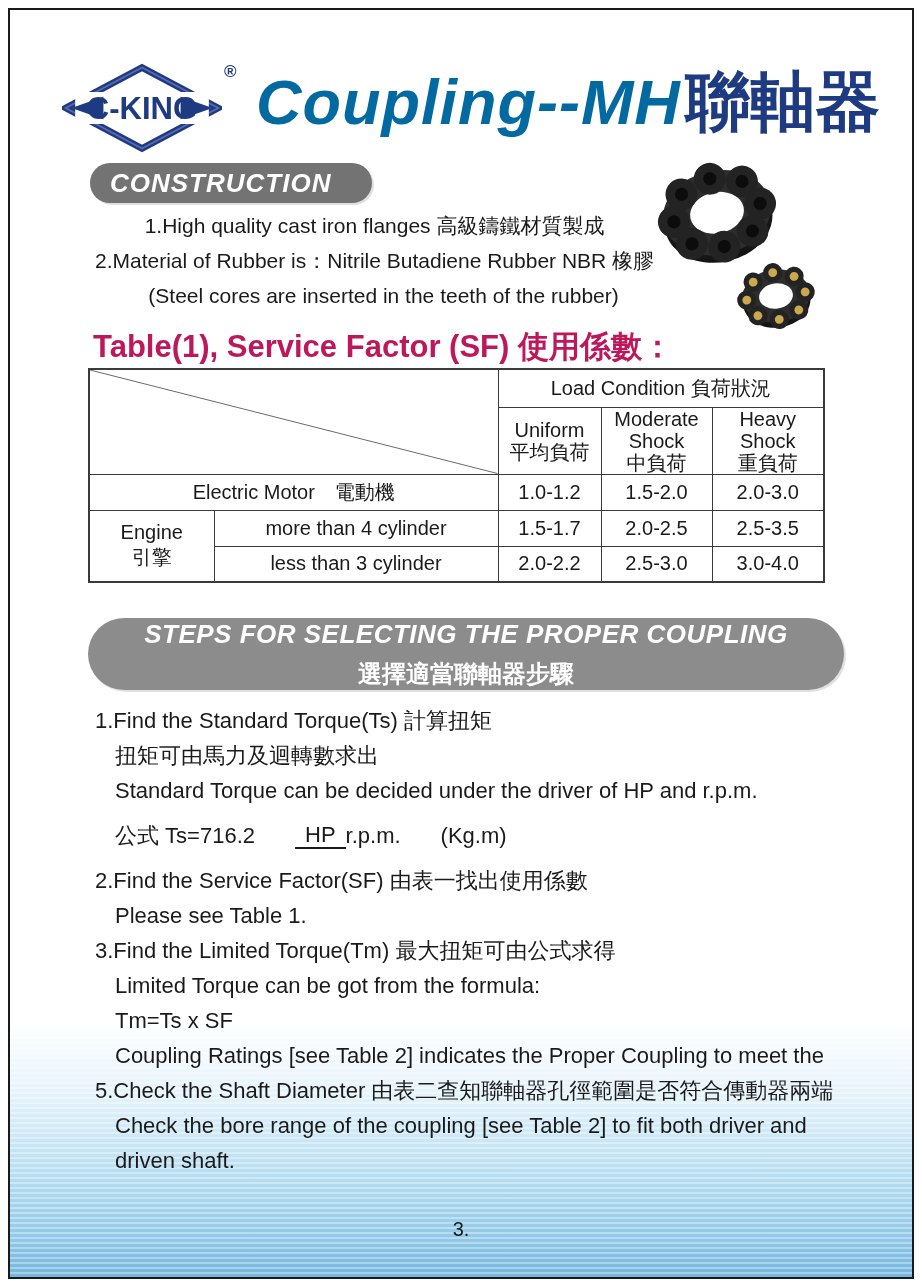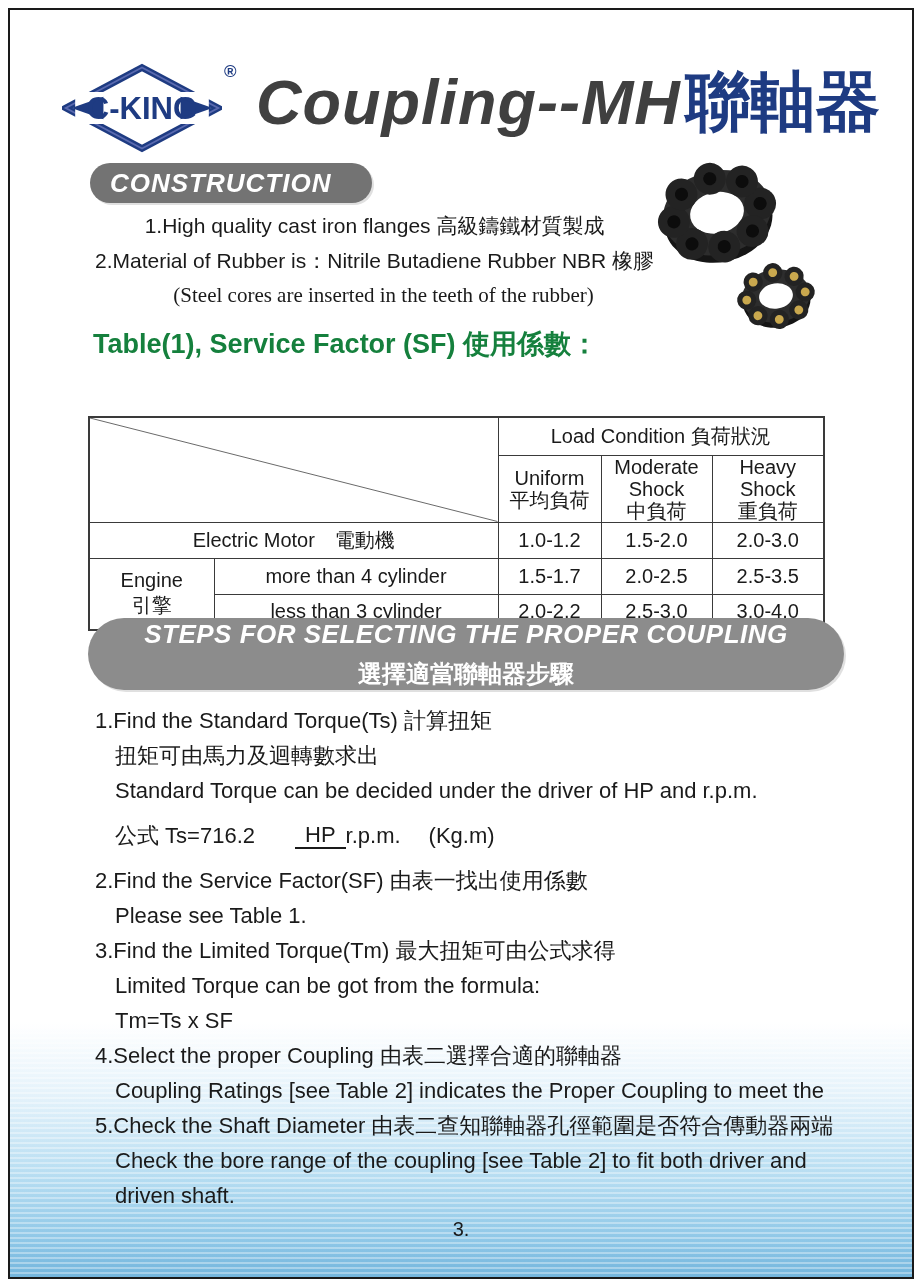--- a/index.html
+++ b/index.html
@@ -16,42 +16,42 @@
     background-image:
       repeating-linear-gradient(180deg, rgba(255,255,255,0.35) 0 2px, rgba(255,255,255,0) 2px 5px),
       linear-gradient(180deg, rgba(190,224,244,0) 0%, rgba(198,228,246,0.45) 28%, #b4dcf1 62%, #8ec7e7 86%, #74b6dd 100%);
   }
   .content { position:absolute; inset:0; z-index:2; }
 
   
   .logo-wrap { position:absolute; left:62px; top:60px; width:185px; height:96px; }
   .registered { position:absolute; left:162px; top:2px; font-size:17px; font-weight:bold; color:#1e3b82; }
   .title { position:absolute; left:256px; top:58px; white-space:nowrap; }
-  .title .en { font-size:63px; font-weight:bold; font-style:italic; color:#404040; letter-spacing:1px; }
+  .title .en { font-size:63px; font-weight:bold; font-style:italic; color:#0369a1; letter-spacing:1px; }
   .title .zh { font-size:65px; font-weight:bold; color:#1e3b82; margin-left:0; }
 
   
   .pill {
     position:absolute; left:90px; top:163px; width:282px; height:40px;
     background:#737373; border-radius:21px; color:#ffffff;
     font-size:26px; font-weight:bold; font-style:italic; letter-spacing:1px;
     display:flex; align-items:center; padding-left:20px; box-sizing:border-box;
     box-shadow:2px 2px 0 rgba(0,0,0,0.12);
   }
 
   .construction-lines { position:absolute; left:95px; top:208px; font-size:21px; line-height:35px;text-align:center; }
-  .construction-lines .indent { padding-left:18px;font-family:Liberation Serif, serif; }
+  .construction-lines .indent { padding-left:18px; }
 
   .couplings { position:absolute; left:632px; top:148px; width:290px; height:195px; }
 
-  .table-title { position:absolute; left:93px; top:326px; font-size:27px; font-weight:bold; color:#15803d; }
+  .table-title { position:absolute; left:93px; top:326px; font-size:31px; font-weight:bold; color:#be185d; }
 
   .sf-table { position:absolute; left:88px; top:368px; border-collapse:collapse; table-layout:fixed; }
   .sf-table td { border:1px solid #3a3a3a; text-align:center; vertical-align:middle; font-size:20px; padding:0; }
-  .sf-table { border:2px solid #3a3a3a;margin-top:48px; }
+  .sf-table { border:2px solid #3a3a3a; }
   .diag-cell { position:relative; }
   .diag-cell svg { position:absolute; inset:0; width:100%; height:100%; }
   .subhead { font-size:19px; line-height:22px; }
 
   
   .banner {
     position:absolute; left:88px; top:618px; width:756px; height:72px;
     background:#8c8c8c; border-radius:36px; color:#ffffff;
     display:flex; flex-direction:column; align-items:center; justify-content:center;
     box-shadow:2px 2px 0 rgba(0,0,0,0.12);
@@ -60,21 +60,21 @@
   .banner .en { font-size:26px; font-weight:bold; font-style:italic; letter-spacing:0.5px; }
   .banner .zh { font-size:24px; font-weight:bold; margin-top:1px; }
 
   .steps { position:absolute; left:95px; top:703px; width:780px; font-size:22px; }
   .steps .line { line-height:35px; height:35px; white-space:nowrap; }
   .steps .body { padding-left:20px; }
   .formula { display:flex; align-items:center; height:55px; padding-left:20px;gap:28px; }
   .formula .pre { margin-right:12px; }
   .frac { display:inline-flex; align-items:center; line-height:1.15; }
   .frac .num { padding:0 10px; border-bottom:2px solid #1a1a1a; }
-  .formula .suf { margin-left:0; }
+  .formula .suf { margin-left:12px; }
 
   .footer { position:absolute; left:0; right:0; top:1218px; text-align:center; font-size:20px; z-index:3; }
 </style>
 </head>
 <body>
 
 <div class="page">
   <div class="water"></div>
   <div class="frame"></div>
 
@@ -235,21 +235,20 @@
           <span class="num">HP</span>
           <span class="den">r.p.m.</span>
         </span>
         <span class="suf">(Kg.m)</span>
       </div>
       <div class="line">2.Find the Service Factor(SF)  由表一找出使用係數</div>
       <div class="line body">Please see Table 1.</div>
       <div class="line">3.Find the Limited Torque(Tm) 最大扭矩可由公式求得</div>
       <div class="line body">Limited Torque can be got from the formula:</div>
       <div class="line body">Tm=Ts x SF</div>
-      <div class="line">4.Select the proper Coupling 由表二選擇合適的聯軸器</div>
       <div class="line body">Coupling Ratings [see Table 2] indicates the Proper Coupling to meet  the</div>
       <div class="line">5.Check the Shaft Diameter 由表二查知聯軸器孔徑範圍是否符合傳動器兩端</div>
       <div class="line body">Check the bore range of the coupling [see Table 2] to fit both driver and</div>
       <div class="line body">driven shaft.</div>
     </div>
 
     <div class="footer">3.</div>
 
   </div>
 </div>

